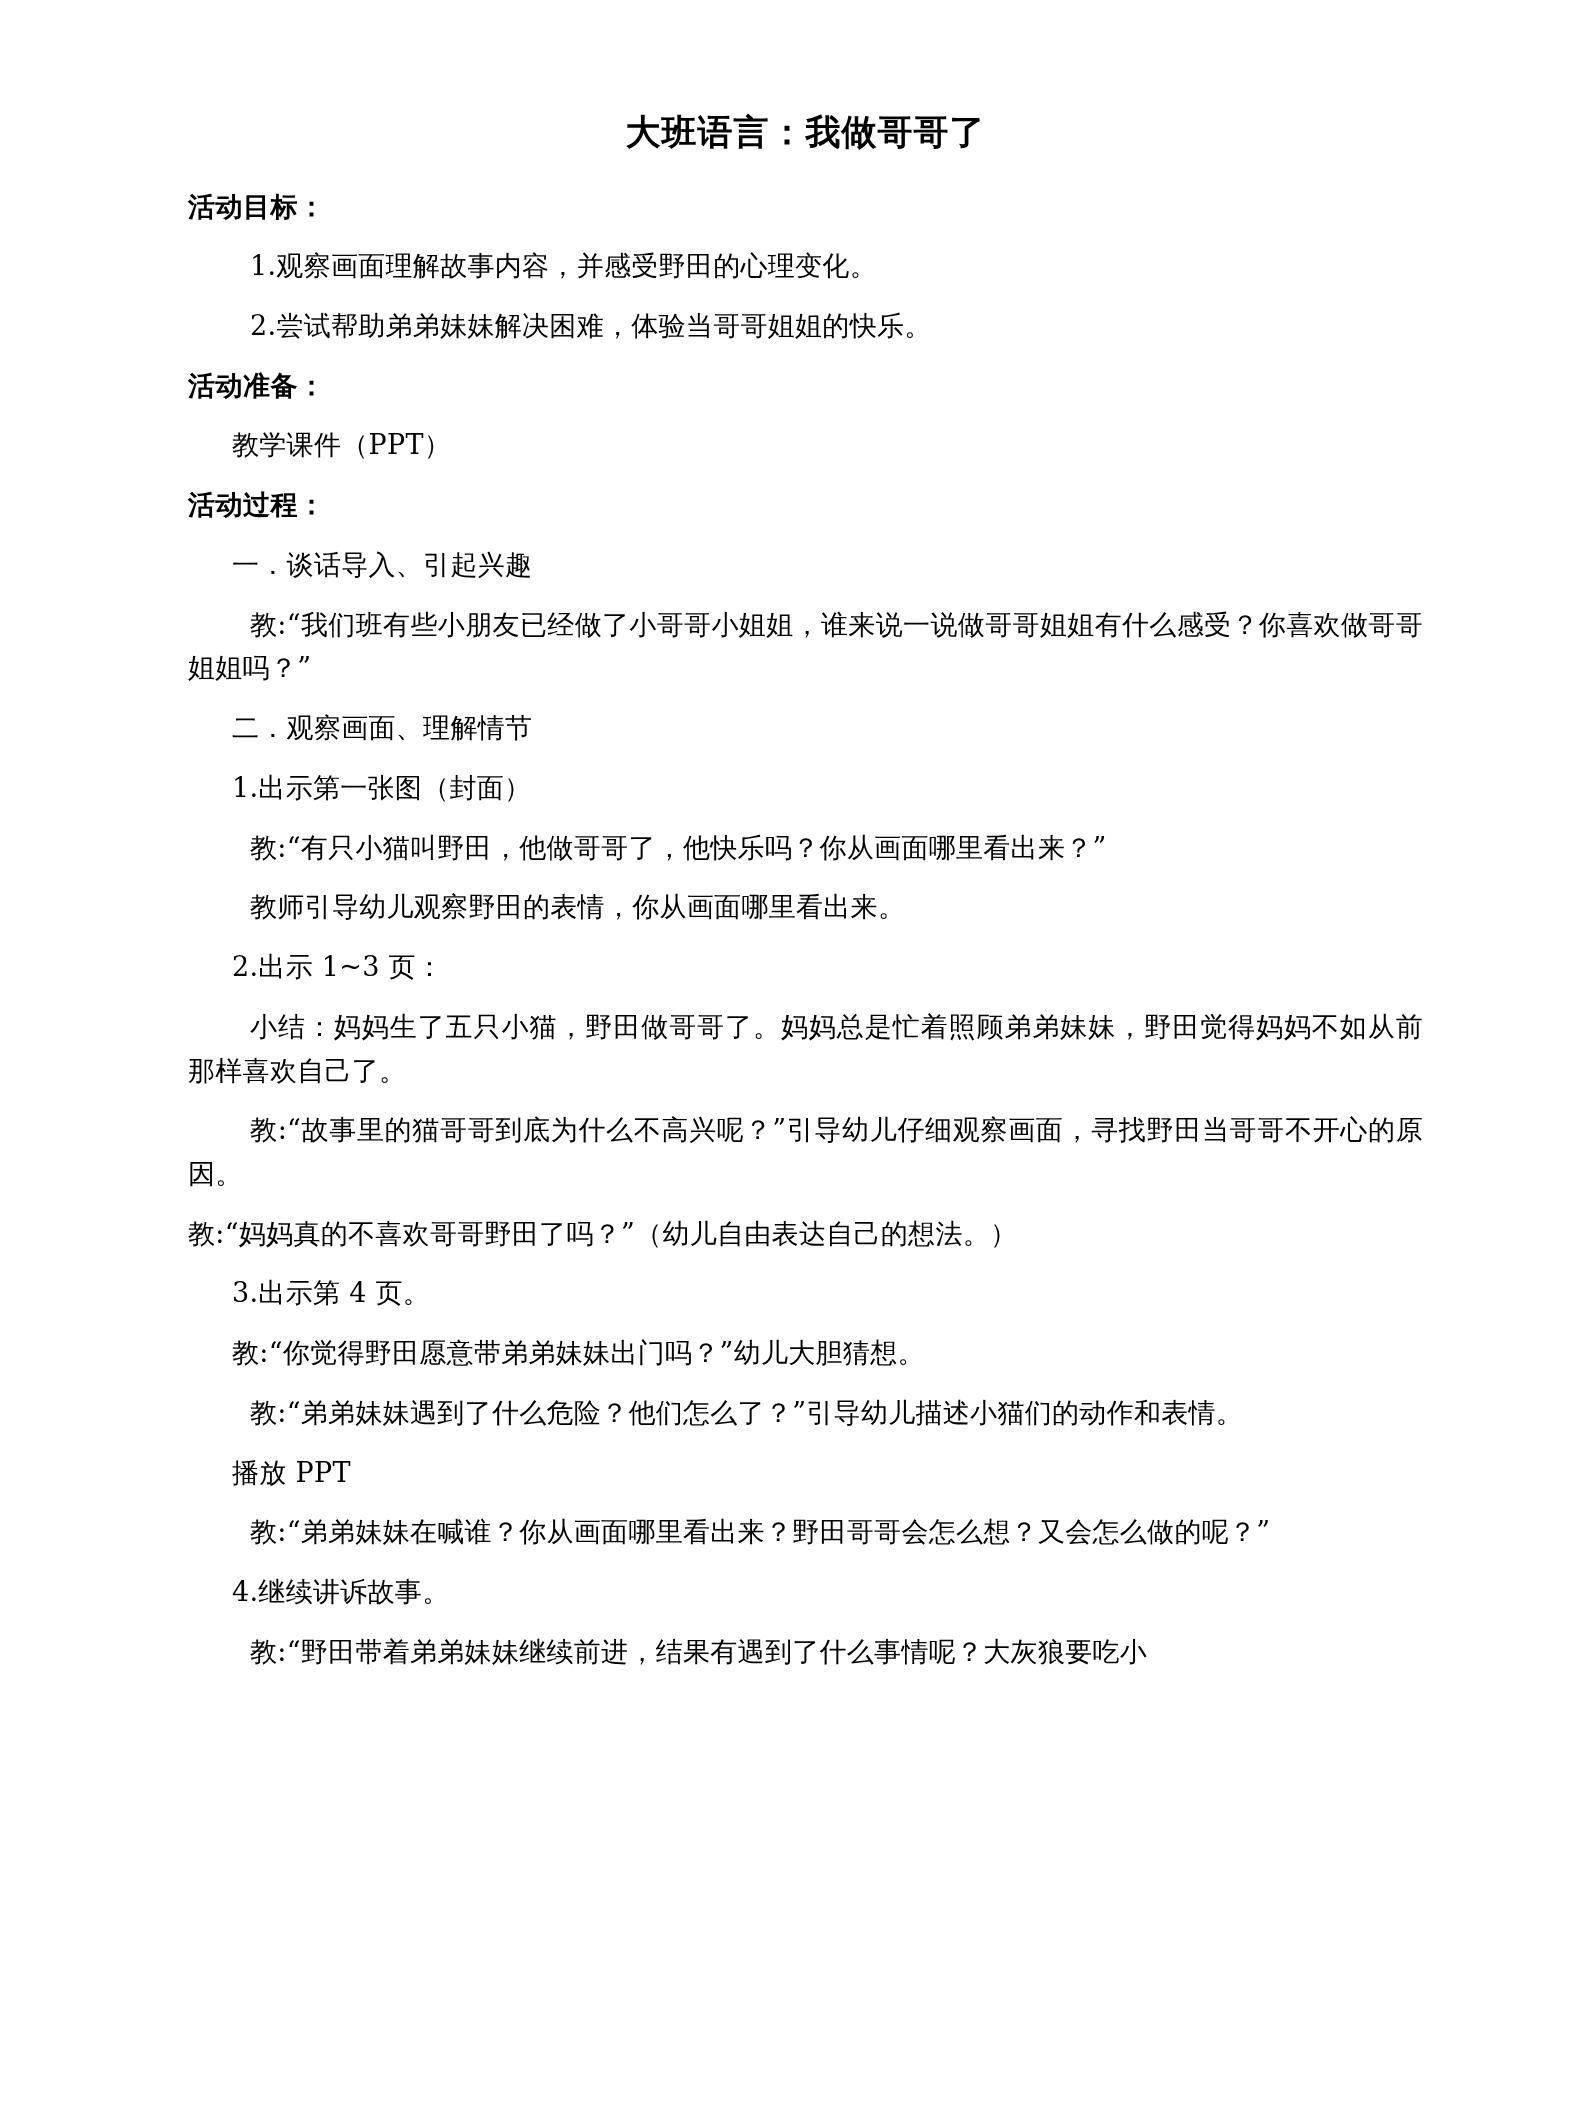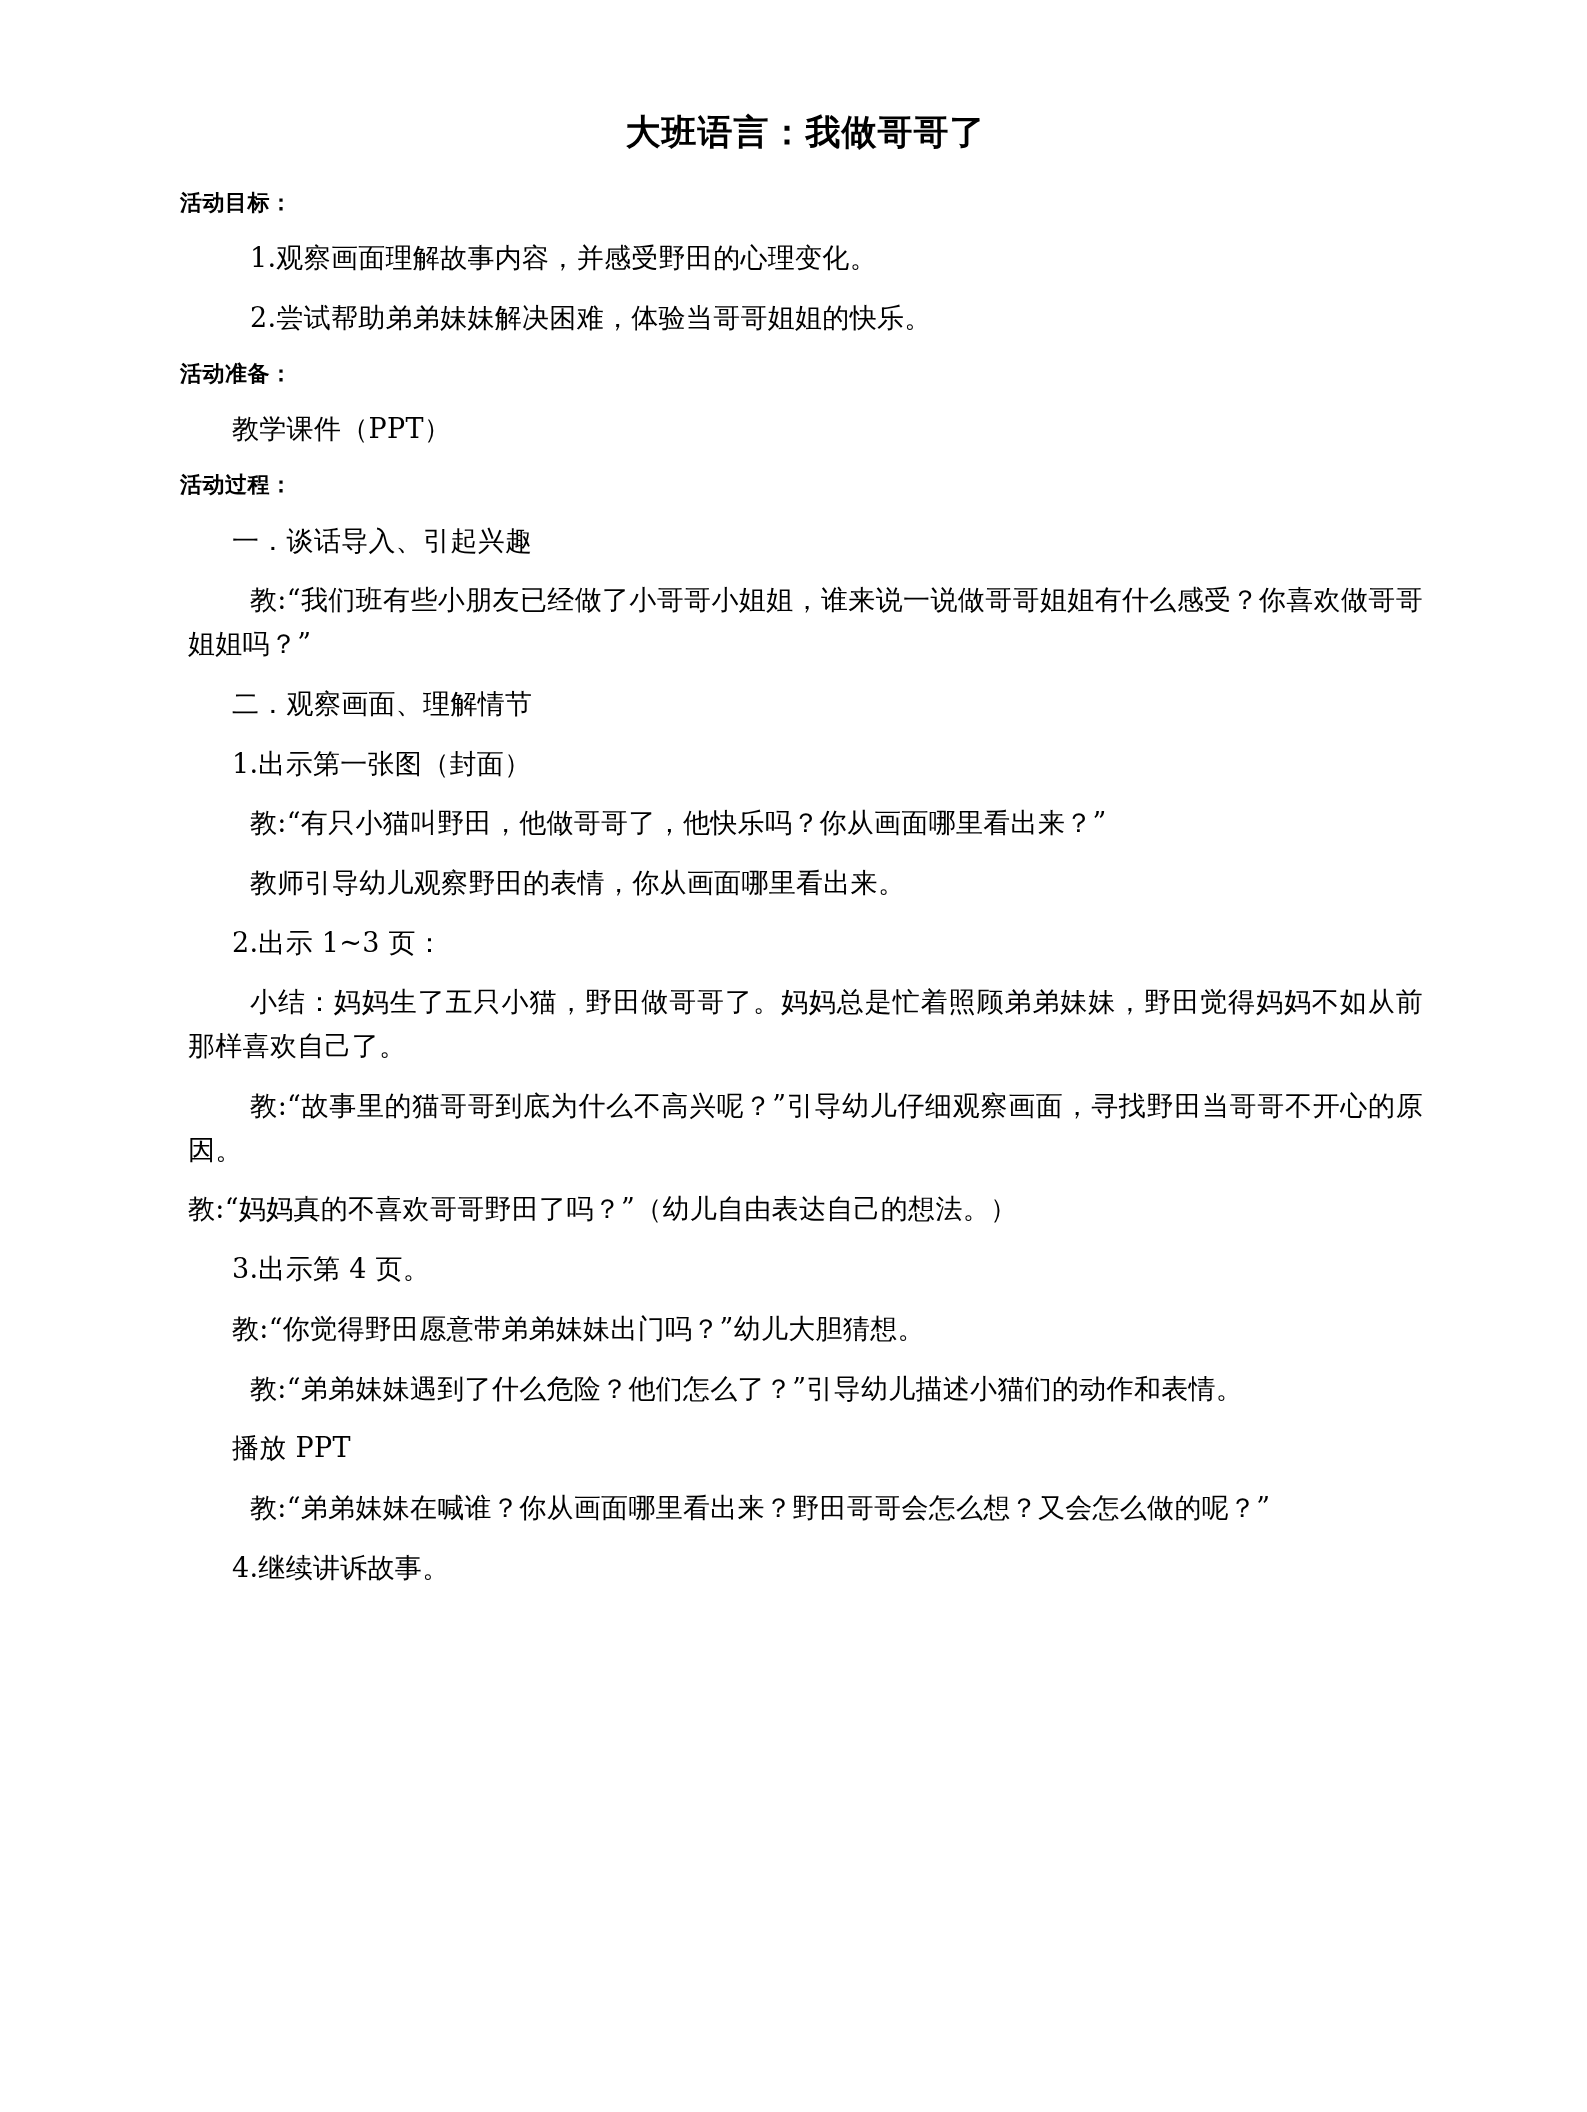--- a/index.html
+++ b/index.html
@@ -22,24 +22,24 @@
   }
   .doc-title {
     text-align: center;
     font-size: 35px;
     font-weight: bold;
     letter-spacing: 1px;
     margin: 10px 0 26px 0;
     line-height: 1.5;
   }
   .section-heading {
-    font-size: 22px;
+    font-size: 27px;
     font-weight: bold;
     line-height: 1.62;
-    margin: 8px;
+    margin: 16px;
     letter-spacing: 0.5px;
   }
   p.body-line {
     font-size: 27px;
     line-height: 1.62;
     margin: 16px;
     letter-spacing: 0.3px;
     text-align: justify;
     text-justify: inter-ideograph;
   }
@@ -85,14 +85,15 @@
   <p class="body-line wrap-hang">教:“故事里的猫哥哥到底为什么不高兴呢？”引导幼儿仔细观察画面，寻找野田当哥哥不开心的原因。</p>
   <p class="body-line indent-0">教:“妈妈真的不喜欢哥哥野田了吗？”（幼儿自由表达自己的想法。）</p>
 
   <p class="body-line indent-1">3.出示第 4 页。</p>
   <p class="body-line indent-1">教:“你觉得野田愿意带弟弟妹妹出门吗？”幼儿大胆猜想。</p>
   <p class="body-line wrap-hang">教:“弟弟妹妹遇到了什么危险？他们怎么了？”引导幼儿描述小猫们的动作和表情。</p>
   <p class="body-line indent-1">播放 PPT</p>
   <p class="body-line wrap-hang">教:“弟弟妹妹在喊谁？你从画面哪里看出来？野田哥哥会怎么想？又会怎么做的呢？”</p>
 
   <p class="body-line indent-1">4.继续讲诉故事。</p>
+  <p class="body-line wrap-hang">教:“野田带着弟弟妹妹继续前进，结果有遇到了什么事情呢？大灰狼要吃小</p>
 
 </div>
 
 </body></html>

